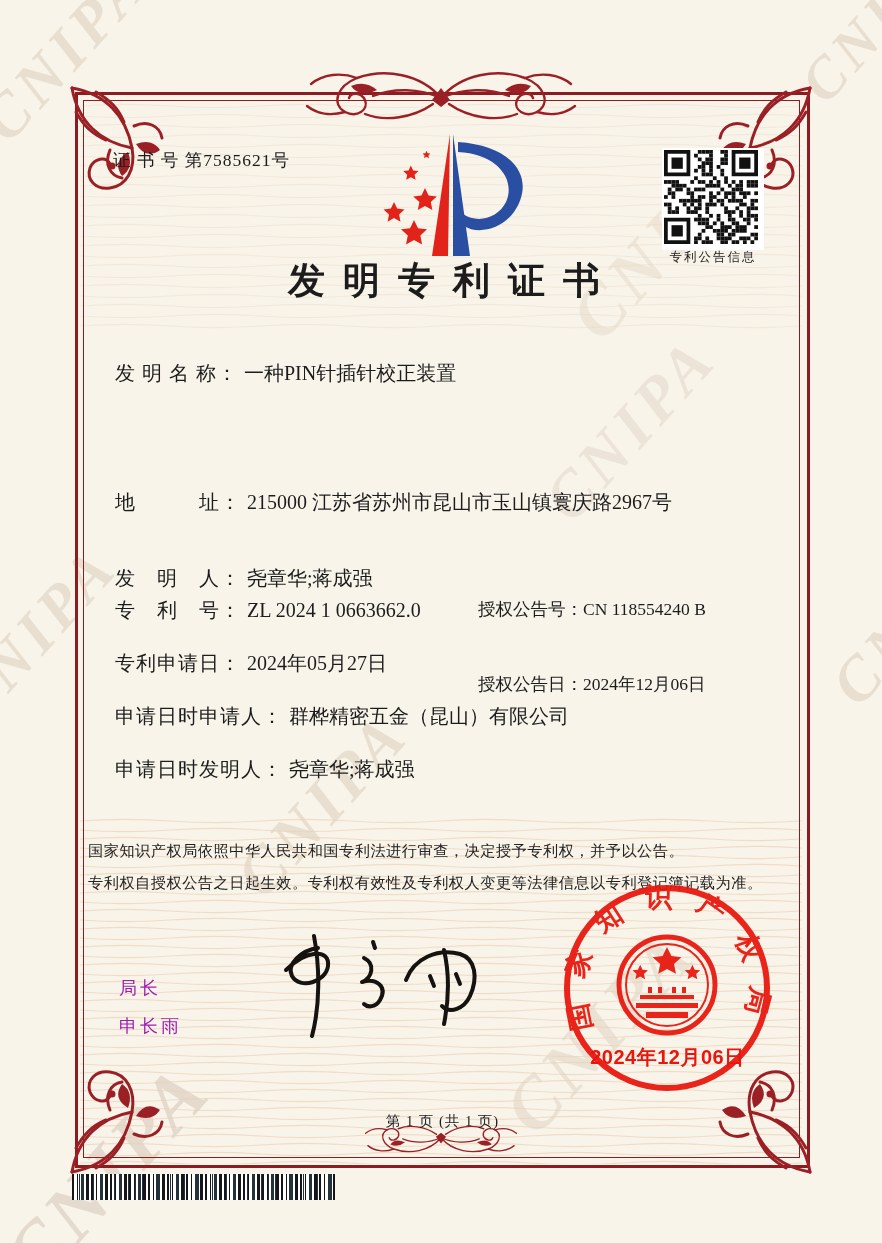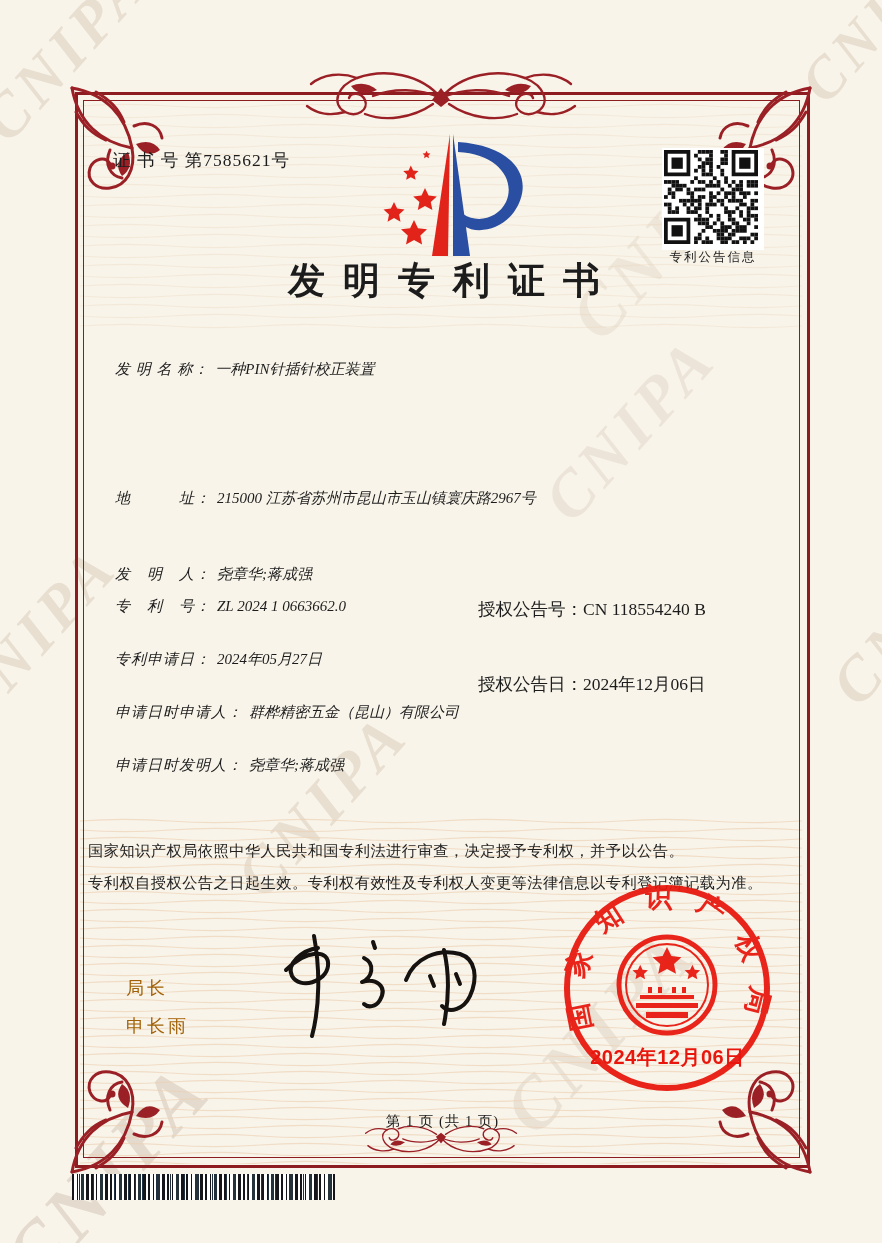--- a/index.html
+++ b/index.html
@@ -20,27 +20,27 @@
   .frame-inner{position:absolute;left:83px;top:100px;width:715px;height:1056px;border:1px solid #8c1c20;}
   .orn{position:absolute;pointer-events:none;}
   
   .certno{position:absolute;left:113px;top:148px;font-size:17.5px;letter-spacing:1px;}
   .title{
     position:absolute;left:75px;top:256px;width:738px;text-align:center;
     font-size:37px;font-weight:bold;letter-spacing:18px;text-indent:18px;
   }
   .qr-wrap{position:absolute;left:662px;top:148px;width:98px;height:98px;background:#fff;padding:2px;}
   .qr-caption{position:absolute;left:650px;top:249px;width:126px;text-align:center;font-size:12.5px;letter-spacing:2px;}
-  .row{position:absolute;left:115px;font-size:15px;white-space:nowrap;font-style:italic;}
+  .row{position:absolute;left:115px;font-size:20px;white-space:nowrap;}
   .row .lbl{letter-spacing:1px;}
   .row .val{margin-left:6px;}
   .rcol{position:absolute;left:478px;font-size:17.5px;white-space:nowrap;}
   .statement{position:absolute;left:88px;width:706px;font-size:15.2px;letter-spacing:0.5px;color:#222;}
   .sans{font-family:"Liberation Sans","DejaVu Sans",sans-serif;}
-  .director{position:absolute;left:126px;font-size:18px;letter-spacing:3px;color:#a16207;}
+  .director{position:absolute;left:119px;font-size:18px;letter-spacing:3px;color:#a21caf;}
   .seal-date{
     position:absolute;left:565px;top:1044px;width:205px;text-align:center;
     font-size:20px;font-weight:bold;color:#e8160c;letter-spacing:0.5px;
     font-family:"Liberation Sans","DejaVu Sans",sans-serif;
   }
   .footer{position:absolute;left:75px;top:1112px;width:735px;text-align:center;font-size:14.5px;letter-spacing:1px;}
   .barcode{
     position:absolute;left:72px;top:1174px;width:263px;height:26px;background-color:#fff;
     background-image:
       repeating-linear-gradient(90deg,#16161a 0 2px,rgba(0,0,0,0) 2px 5px,#16161a 5px 6px,rgba(0,0,0,0) 6px 9px,#26323a 9px 12px,rgba(0,0,0,0) 12px 14px,#16161a 14px 17px,rgba(0,0,0,0) 17px 19px),

